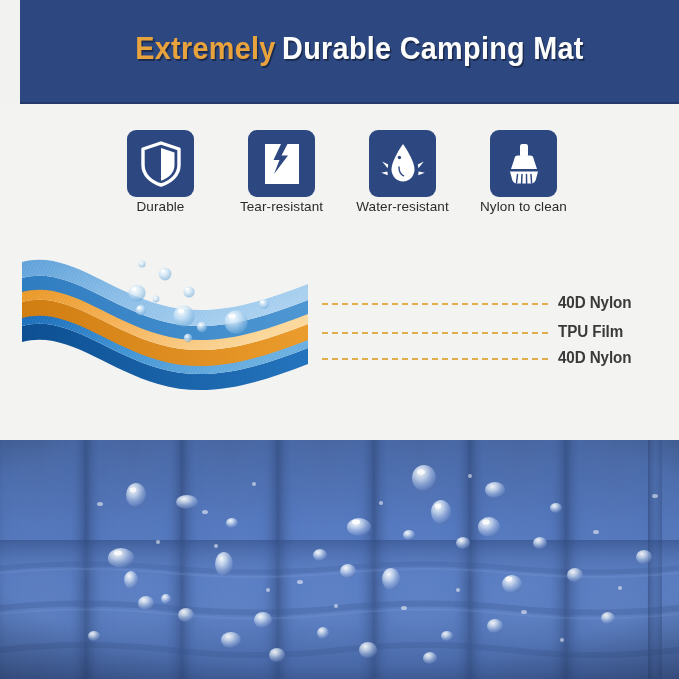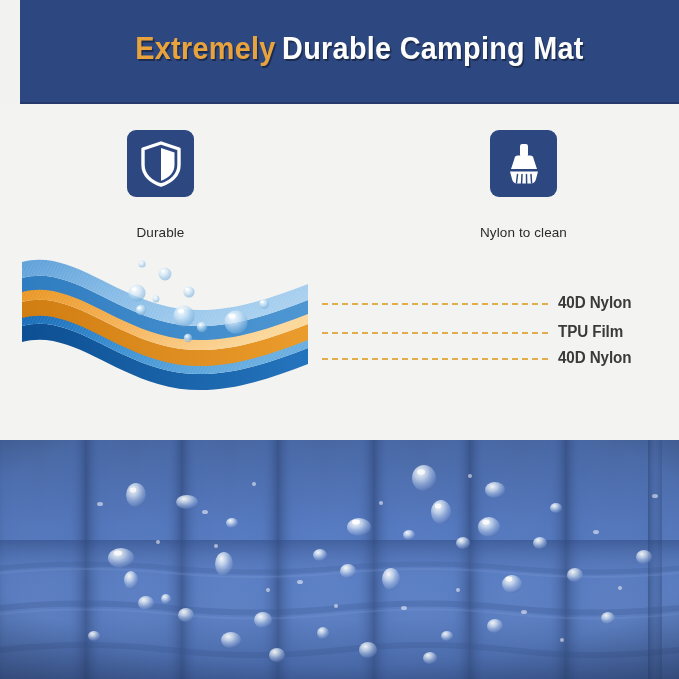--- a/index.html
+++ b/index.html
@@ -75,21 +75,21 @@
   .feature-tile {
     width: 67px;
     height: 67px;
     background: #2d4781;
     border-radius: 9px;
     display: flex;
     align-items: center;
     justify-content: center;
   }
   .feature-label {
-    margin-top: 28px;
+    margin-top: 2px;
     font-size: 13.5px;
     color: #2b2b2b;
     letter-spacing: 0.1px;
     white-space: nowrap;
   }
 
   
   #layer-diagram {
     position: absolute;
     left: 8px;
@@ -145,21 +145,45 @@
       <div class="feature-item">
         <div class="feature-tile">
           <svg width="44" height="46" viewBox="0 0 44 46">
             <path d="M22 2 L40 8 V24 C40 34 32 41 22 44 C12 41 4 34 4 24 V8 Z" fill="none" stroke="#ffffff" stroke-width="3.4" stroke-linejoin="round"></path>
             <path d="M22 7 L35.5 11.6 V24 C35.5 31.8 29.4 37.3 22 39.8 Z" fill="#ffffff"></path>
           </svg>
         </div>
         <div class="feature-label">Durable</div>
       </div>
 
-
+      <div class="feature-item">
+        <div class="feature-tile">
+          <svg width="42" height="46" viewBox="0 0 42 46">
+            <path d="M4 3 H38 V43 H4 Z" fill="#ffffff"></path>
+            <path d="M20 3 L12.5 19 H18.5 L13 33 L27 14.5 H20.5 L26.5 3 Z" fill="#2d4781"></path>
+          </svg>
+        </div>
+        <div class="feature-label">Tear-resistant</div>
+      </div>
+
+      <div class="feature-item">
+        <div class="feature-tile">
+          <svg width="48" height="46" viewBox="0 0 48 46">
+            <path d="M24 3 C24 3 35.5 19 35.5 28.5 C35.5 35 30.3 40.5 24 40.5
+                     C17.7 40.5 12.5 35 12.5 28.5 C12.5 19 24 3 24 3 Z" fill="#ffffff"></path>
+            <circle cx="20.4" cy="16.5" r="1.7" fill="#2d4781"></circle>
+            <path d="M20 26 C20 30.5 21.8 33.6 24.6 34.8" fill="none" stroke="#2d4781" stroke-width="1.4" stroke-linecap="round"></path>
+            <path d="M9.2 23.5 L3.2 20.6 L8.6 27.2 Z" fill="#ffffff"></path>
+            <path d="M8.4 30.5 L2.2 31.8 L8.8 34.2 Z" fill="#ffffff"></path>
+            <path d="M38.8 23.5 L44.8 20.6 L39.4 27.2 Z" fill="#ffffff"></path>
+            <path d="M39.6 30.5 L45.8 31.8 L39.2 34.2 Z" fill="#ffffff"></path>
+          </svg>
+        </div>
+        <div class="feature-label">Water-resistant</div>
+      </div>
 
       <div class="feature-item">
         <div class="feature-tile">
           <svg width="46" height="46" viewBox="0 0 46 46">
             <rect x="19" y="3" width="8" height="13" rx="2.2" fill="#ffffff"></rect>
             <path d="M13.5 17.5 C13.5 15.6 15 14.5 17 14.5 H29 C31 14.5 32.5 15.6 32.5 17.5
                      L36 28 H10 Z" fill="#ffffff"></path>
             <path d="M9 30.5 H37 L35 38 C34.6 40.6 32.6 42.5 30 42.5 H16
                      C13.4 42.5 11.4 40.6 11 38 Z" fill="#ffffff"></path>
             <g stroke="#2d4781" stroke-width="1.5" stroke-linecap="round">

